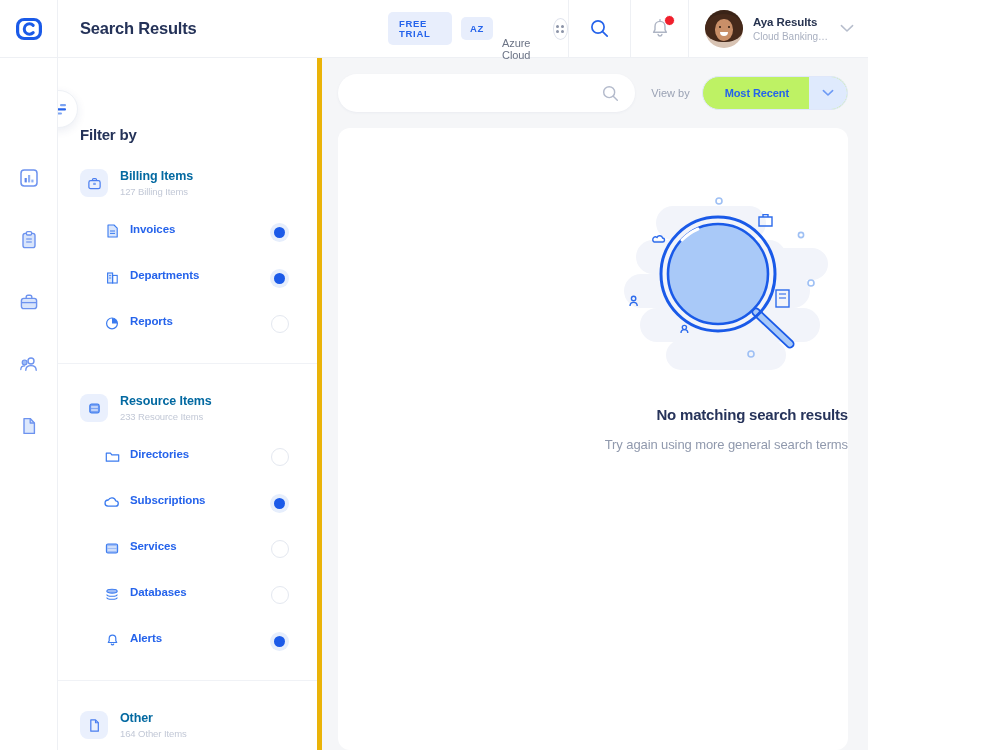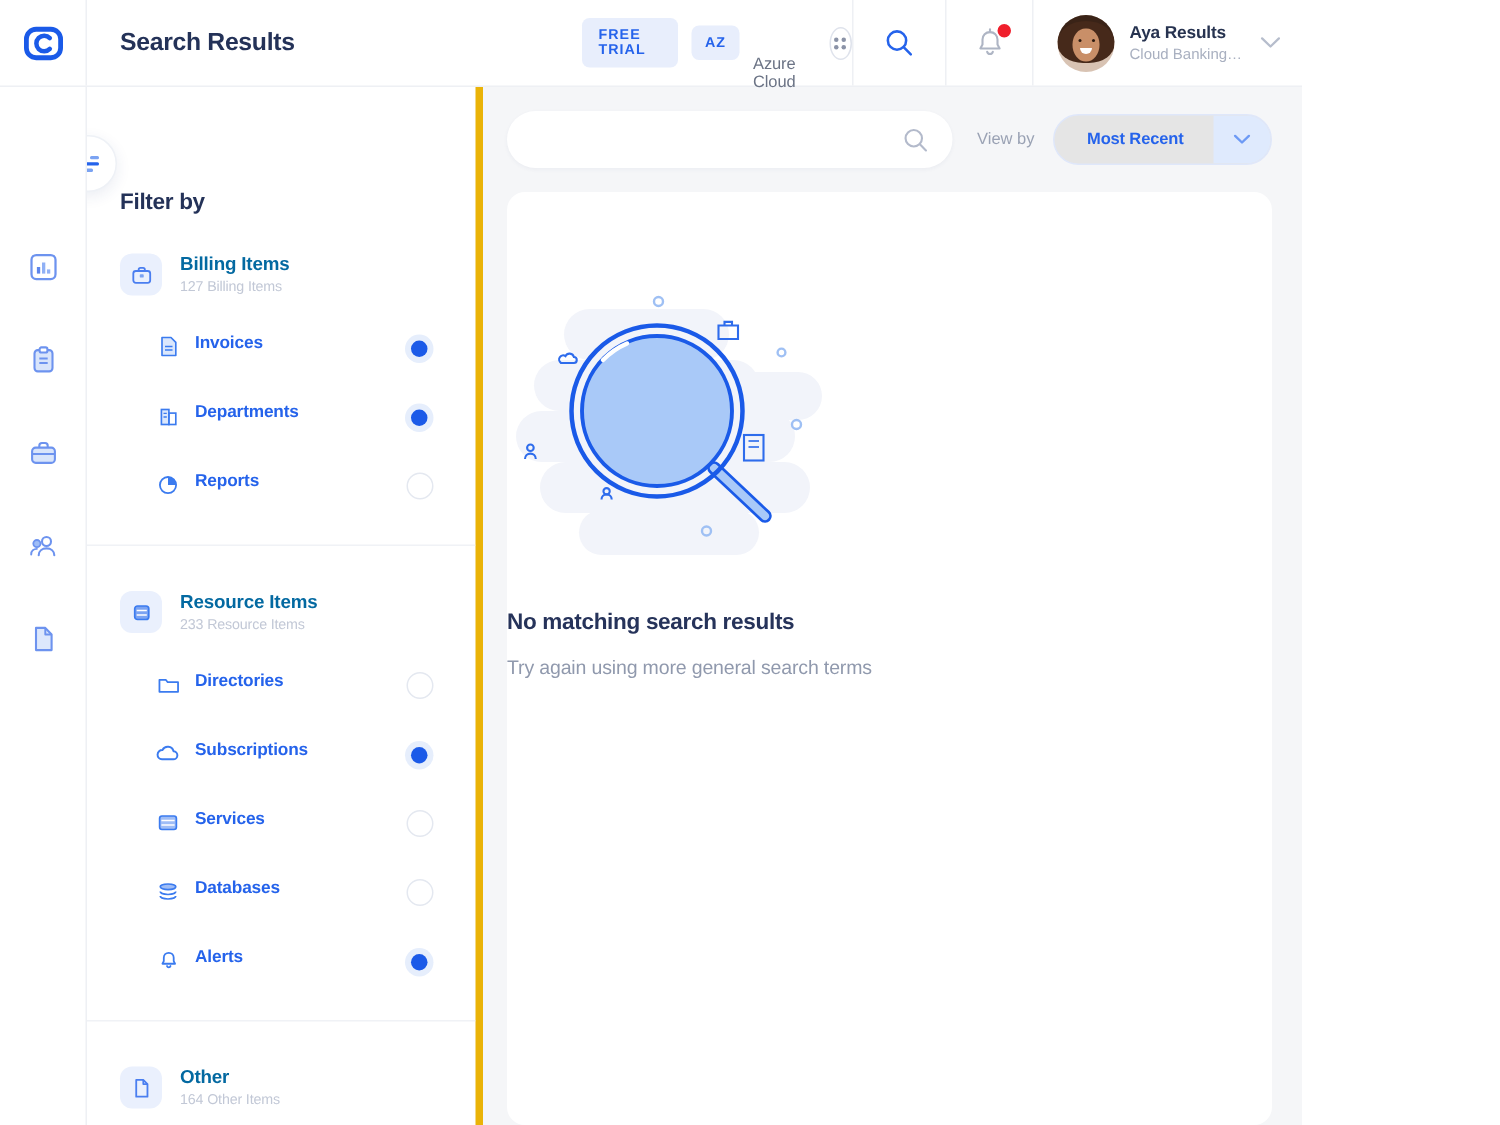--- a/index.html
+++ b/index.html
@@ -170,35 +170,35 @@
     box-shadow: 0 1px 3px rgba(40,60,110,0.05);
   }
   .searchbox input {
     flex: 1; border: none; outline: none; background: transparent;
     font-size: 12px; color: #3a4357; font-family: "Liberation Sans", sans-serif;
   }
   .searchbox input::placeholder { color: #c4cad6; }
   .viewby-wrap { margin-left: auto; display: flex; align-items: center; gap: 12px; }
   .viewby-label { font-size: 11px; color: #9aa2b4; }
   .dropdown {
-    height: 34px; border-radius: 17px; background: #e5e5e5;
+    height: 34px; border-radius: 17px; background: #bef264;
     border: 1px solid #dfe7fa; display: flex; align-items: center; overflow: hidden; text-align: center;
   }
   .dropdown .dd-val {
     font-size: 11px; font-weight: bold; color: #2563eb;
     padding: 0 20px 0 22px; letter-spacing: -0.1px;
   }
   .dropdown .dd-arrow {
     width: 38px; height: 100%; background: #dfeafd;
     display: flex; align-items: center; justify-content: center;
   }
 
   .content-card {
     flex: 1; background: #fff; border-radius: 12px;
-    display: flex; flex-direction: column; align-items: flex-start;
+    display: flex; flex-direction: column; align-items: flex-end;
     justify-content: flex-start; padding-top: 56px; min-height: 0;
   }
   .illus { width: 230px; height: 200px; }
   .empty-title {
     font-size: 15px; font-weight: bold; color: #26335a;
     margin-top: 22px; letter-spacing: -0.2px;
   }
   .empty-sub { font-size: 13px; color: #9099ad; margin-top: 14px; letter-spacing: -0.1px; }
   .clear-btn {
     margin-top: 32px; height: 42px; border-radius: 21px;

